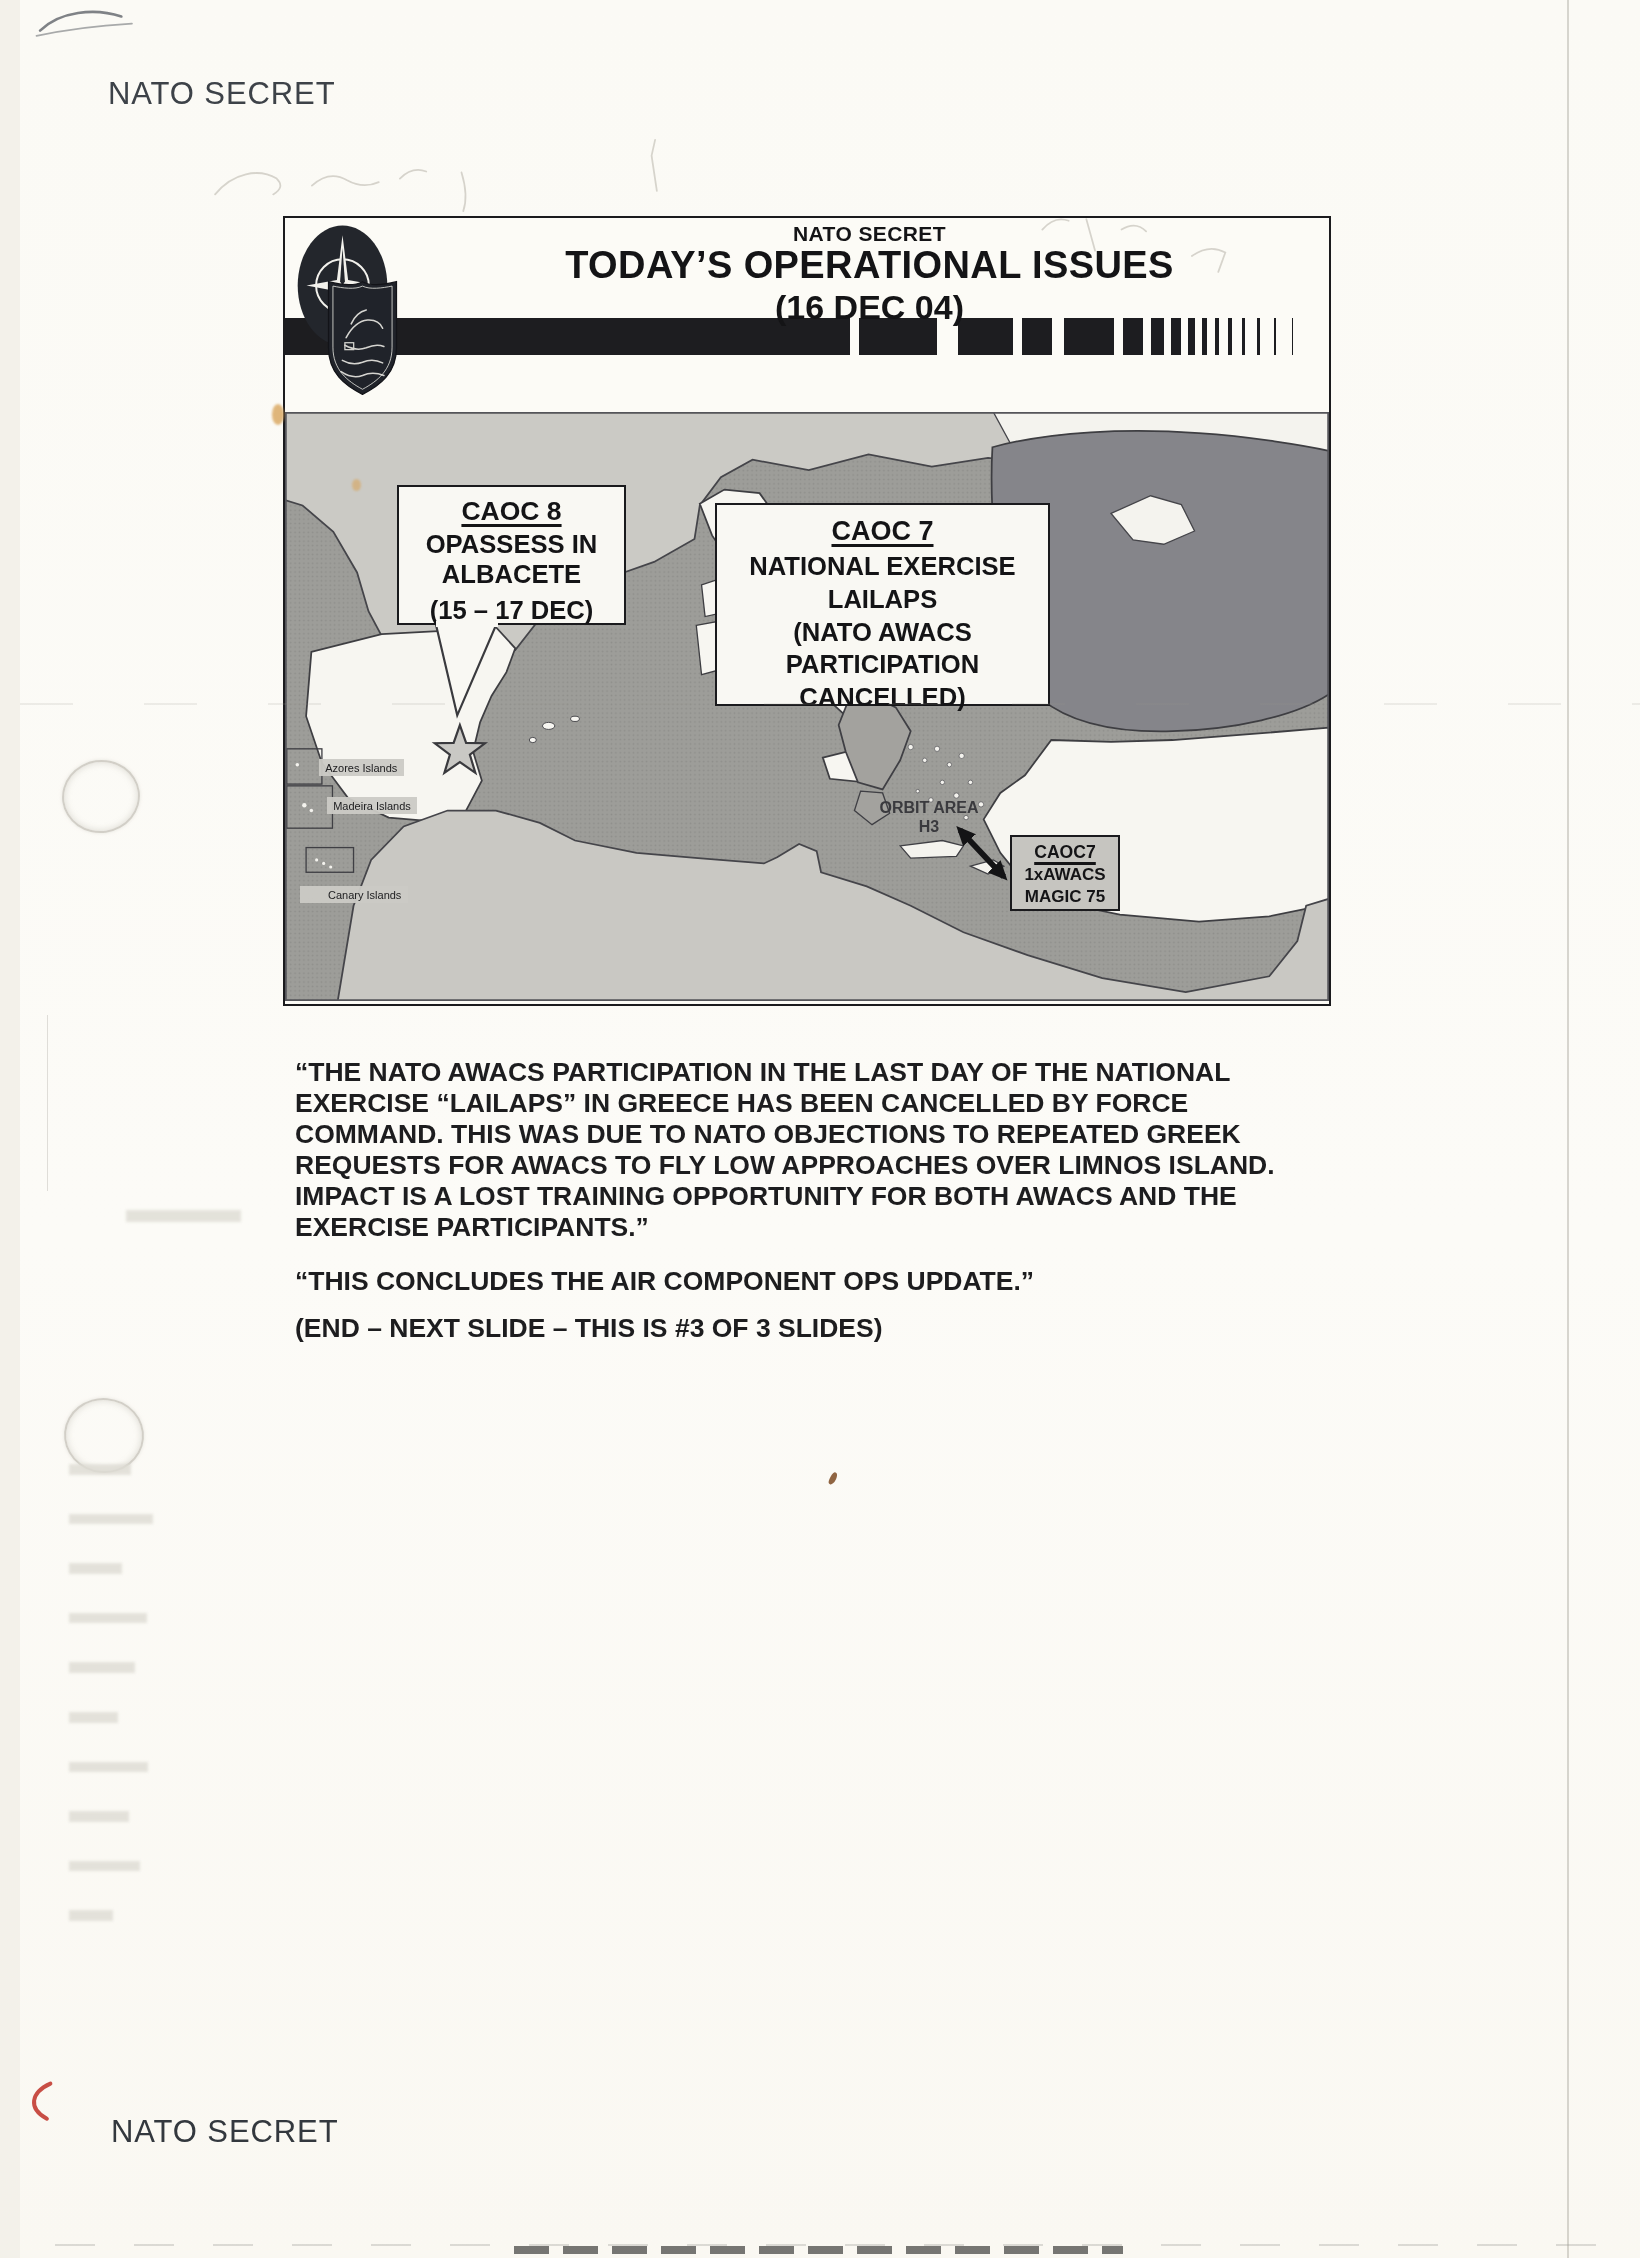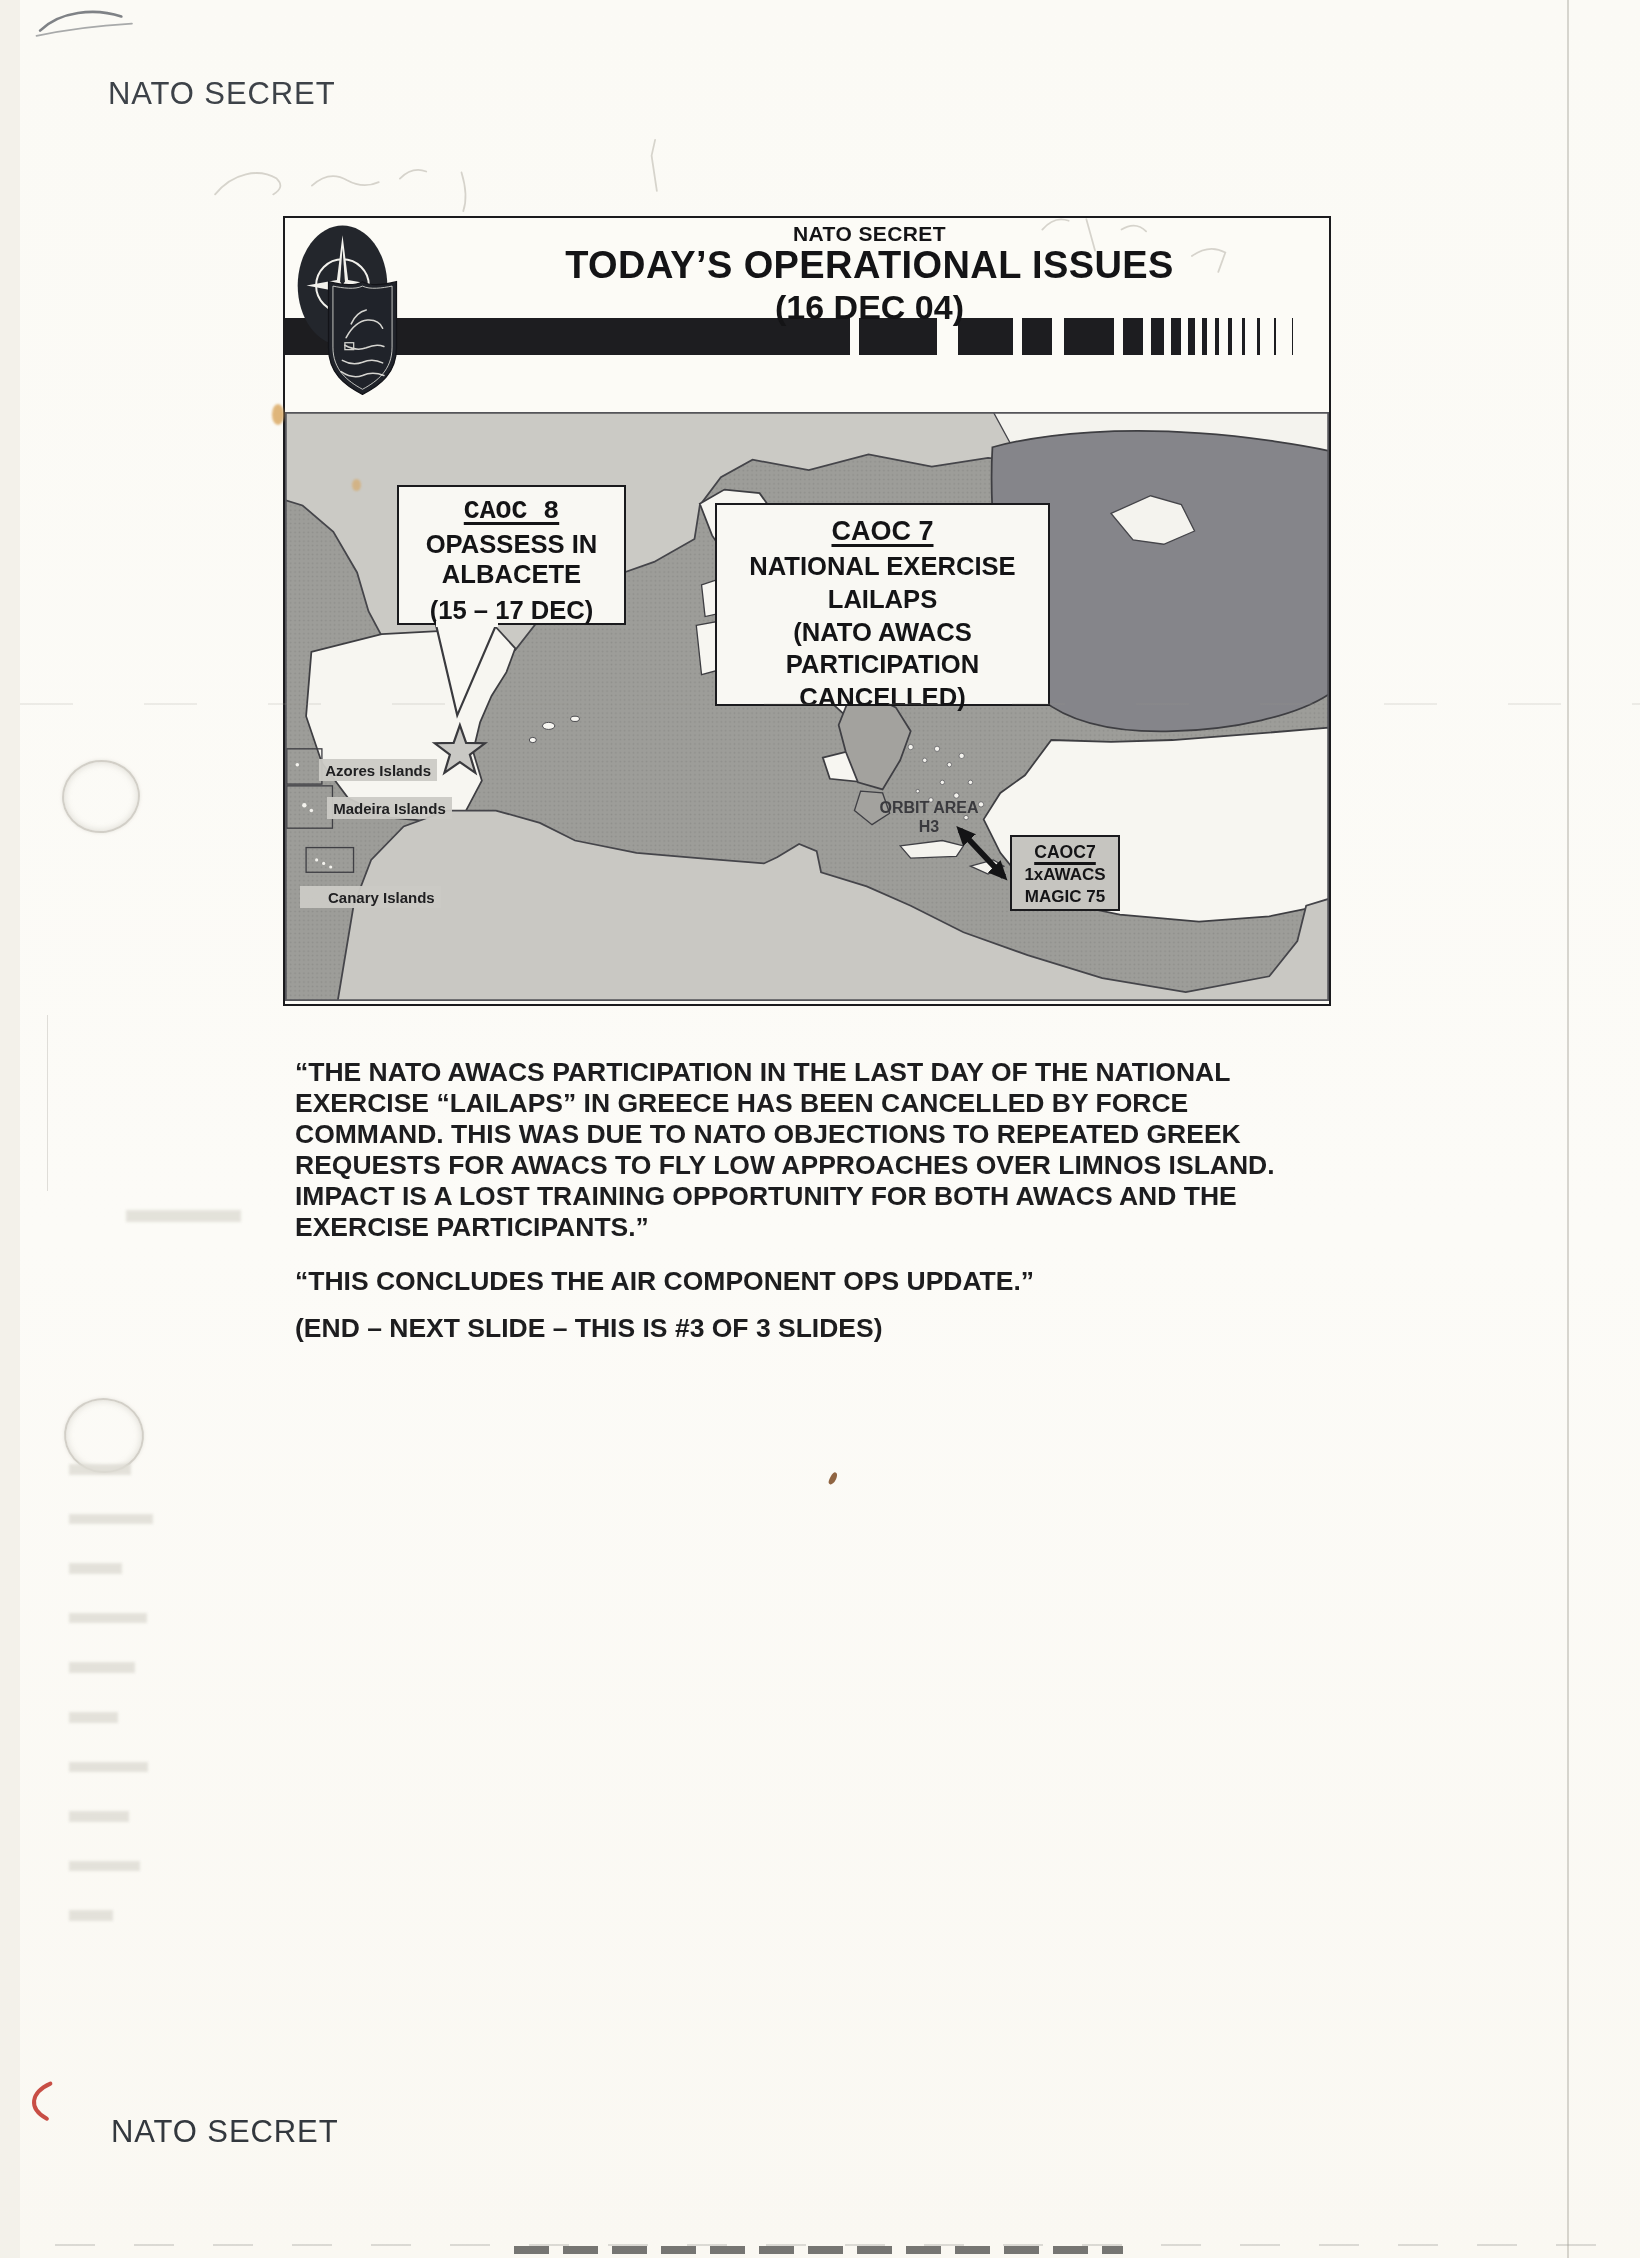--- a/index.html
+++ b/index.html
@@ -22,30 +22,30 @@
   .nato-logo{position:absolute;left:7px;top:6.2px;width:101px;height:124px;z-index:3;}
   .shield{position:absolute;left:41px;top:42px;width:73px;height:156px;z-index:4;}
   
   .map{position:absolute;left:0;right:0;top:194px;height:589px;z-index:0;}
   .map svg.geo{position:absolute;inset:0;width:100%;height:100%;}
   .pre{white-space:pre-line;}
   .callout{position:absolute;background:#f9f8f3;border:2.2px solid #1a1a1d;box-sizing:border-box;
            text-align:center;color:#141416;font-weight:700;z-index:3;}
   .callout .ct{text-decoration:underline;text-decoration-thickness:2.6px;text-underline-offset:3.5px;}
   .caoc8{left:112px;top:73px;width:229px;height:140px;font-size:25.6px;line-height:1.16;padding-top:8.8px;}
-  .caoc8 .ct{font-size:26.5px;margin-bottom:3.5px;font-family:Liberation Mono, monospace;}
+  .caoc8 .ct{font-size:26.5px;margin-bottom:3.5px;}
   .caoc8 .cd{margin-top:7px;}
   .caoc7{left:430px;top:91px;width:335px;height:203px;font-size:25.6px;line-height:1.28;padding-top:8.8px;}
   .caoc7 .ct{font-size:27px;margin-bottom:1.8px;}
   .pointer-gap{position:absolute;left:151px;top:209px;width:62px;height:6.2px;background:#f9f8f3;z-index:4;}
   .unitbox{left:725px;top:423px;width:110px;height:76px;background:#c6c5c0;font-size:17px;line-height:1.3;padding-top:4.4px;border-width:2.2px;}
   .unitbox .ct{font-size:17.6px;}
   .orbit{position:absolute;left:578px;top:386px;width:132px;text-align:center;font-size:16px;
          font-weight:700;color:#3a3a3e;line-height:1.2;z-index:2;}
-  .isl{position:absolute;font-size:15px;font-weight:700;color:#202022;background:rgba(203,202,197,.95);
+  .isl{position:absolute;font-size:11px;font-weight:400;color:#202022;background:rgba(203,202,197,.95);
        padding:2.6px 6.2px;z-index:2;white-space:nowrap;}
   .isl-azores{left:34px;top:347px;}
   .isl-madeira{left:42px;top:385px;}
   .isl-canary{left:15px;top:474px;padding-left:28px;}
   
   .doc-body{position:absolute;left:275px;top:1057px;width:1067px;font-weight:700;font-size:26.5px;color:#1d1d1f;}
   .current{ text-align:center;text-decoration:underline;text-decoration-thickness:2.6px;text-underline-offset:4.4px;
             margin-bottom:19.4px;}
   .joc{display:inline-block;text-decoration:underline;text-decoration-thickness:2.6px;text-underline-offset:4.4px;
        margin-bottom:14px;}

